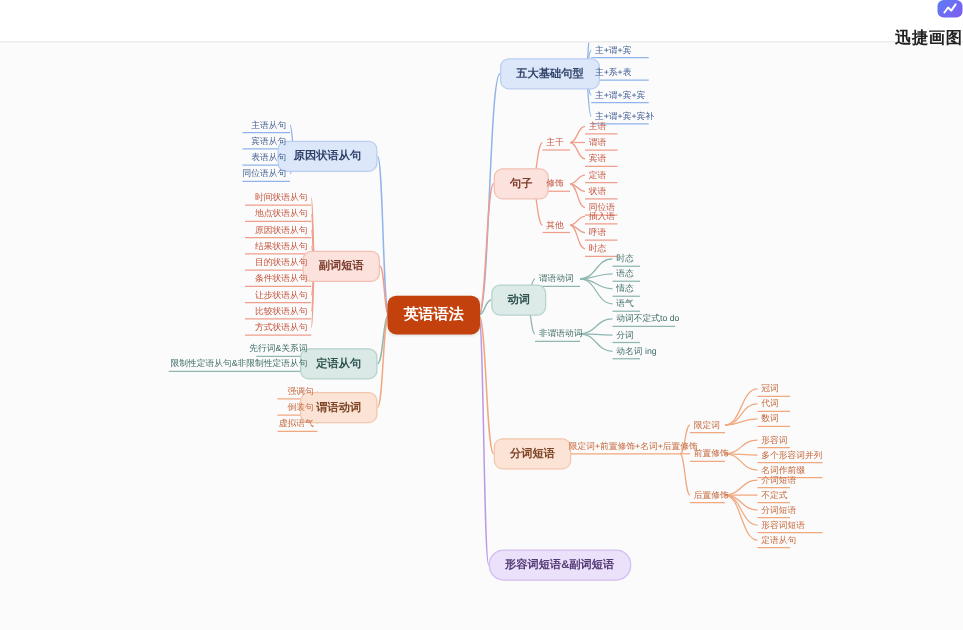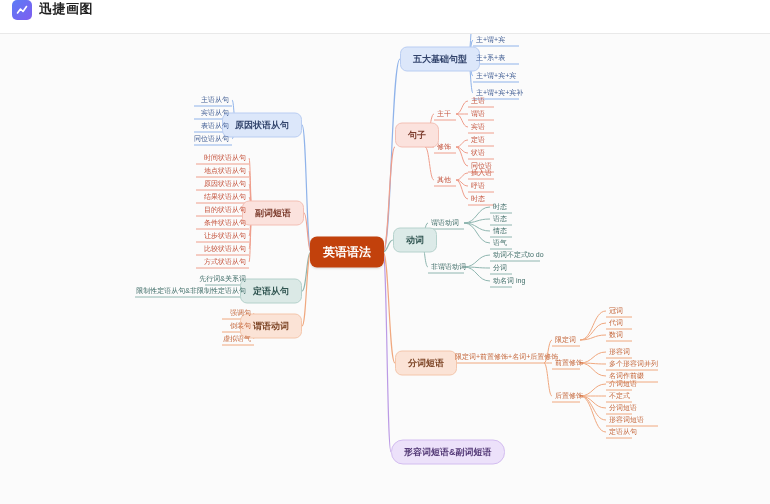--- a/index.html
+++ b/index.html
@@ -6,22 +6,22 @@
   body{
     width:770px;height:504px;overflow:hidden;
     background:#fbfbfb;
     font-family:"Liberation Sans","DejaVu Sans",sans-serif;
     position:relative;
   }
   #canvas{position:absolute;left:0;top:0;width:770px;height:504px;}
   .header{
     position:absolute;left:0;top:0;width:770px;height:34px;
     background:#ffffff;border-bottom:1px solid #e9e9e9;
-    display:flex;align-items:flex-start;gap:7px;padding-left:12px;
-    box-sizing:border-box;z-index:20;
+    display:flex;align-items:flex-end;gap:7px;padding-left:12px;
+    box-sizing:border-box;z-index:20;flex-direction:column;
   }
   .logo{
     width:20px;height:20px;border-radius:5px;
     background:linear-gradient(135deg,#5b7cf5 0%,#7f5df0 100%);
     display:flex;align-items:center;justify-content:center;
   }
   .logo svg{display:block;}
   .brand{font-size:13px;font-weight:bold;color:#222;letter-spacing:.5px;}
   svg.links{position:absolute;left:0;top:0;width:770px;height:504px;z-index:1;pointer-events:none;}
   .node{
@@ -195,21 +195,21 @@
     </svg>
 
   <div id="nodes">
       <div class="node root" style="top: 252px; transform: translate(-50%, -50%); left: 347px;">英语语法</div>
       <div class="node lvl1 blue" style="top: 59px; transform: translateY(-50%); left: 400px;">五大基础句型</div>
       <div class="node lvl2 t-blue" style="top: 22px; transform: translateY(-50%); left: 473px;">主+谓</div>
       <div class="node lvl2 t-blue" style="top: 40px; transform: translateY(-50%); left: 473px;">主+谓+宾</div>
       <div class="node lvl2 t-blue" style="top: 58px; transform: translateY(-50%); left: 473px;">主+系+表</div>
       <div class="node lvl2 t-blue" style="top: 76px; transform: translateY(-50%); left: 473px;">主+谓+宾+宾</div>
       <div class="node lvl2 t-blue" style="top: 93px; transform: translateY(-50%); left: 473px;">主+谓+宾+宾补</div>
-      <div class="node lvl1 red" style="top: 135px; transform: translateY(-50%); left: 395px;">句子</div>
+      <div class="node lvl1 red" style="top: 147px; transform: translateY(-50%); left: 395px;">句子</div>
       <div class="node lvl2 t-red" style="top: 114px; transform: translateY(-50%); left: 434px;">主干</div>
       <div class="node lvl2 t-red" style="top: 101px; transform: translateY(-50%); left: 468px;">主语</div>
       <div class="node lvl2 t-red" style="top: 114px; transform: translateY(-50%); left: 468px;">谓语</div>
       <div class="node lvl2 t-red" style="top: 127px; transform: translateY(-50%); left: 468px;">宾语</div>
       <div class="node lvl2 t-red" style="top: 147px; transform: translateY(-50%); left: 434px;">修饰</div>
       <div class="node lvl2 t-red" style="top: 140px; transform: translateY(-50%); left: 468px;">定语</div>
       <div class="node lvl2 t-red" style="top: 153px; transform: translateY(-50%); left: 468px;">状语</div>
       <div class="node lvl2 t-red" style="top: 166px; transform: translateY(-50%); left: 468px;">同位语</div>
       <div class="node lvl2 t-red" style="top: 180px; transform: translateY(-50%); left: 434px;">其他</div>
       <div class="node lvl2 t-red" style="top: 173px; transform: translateY(-50%); left: 468px;">插入语</div>

